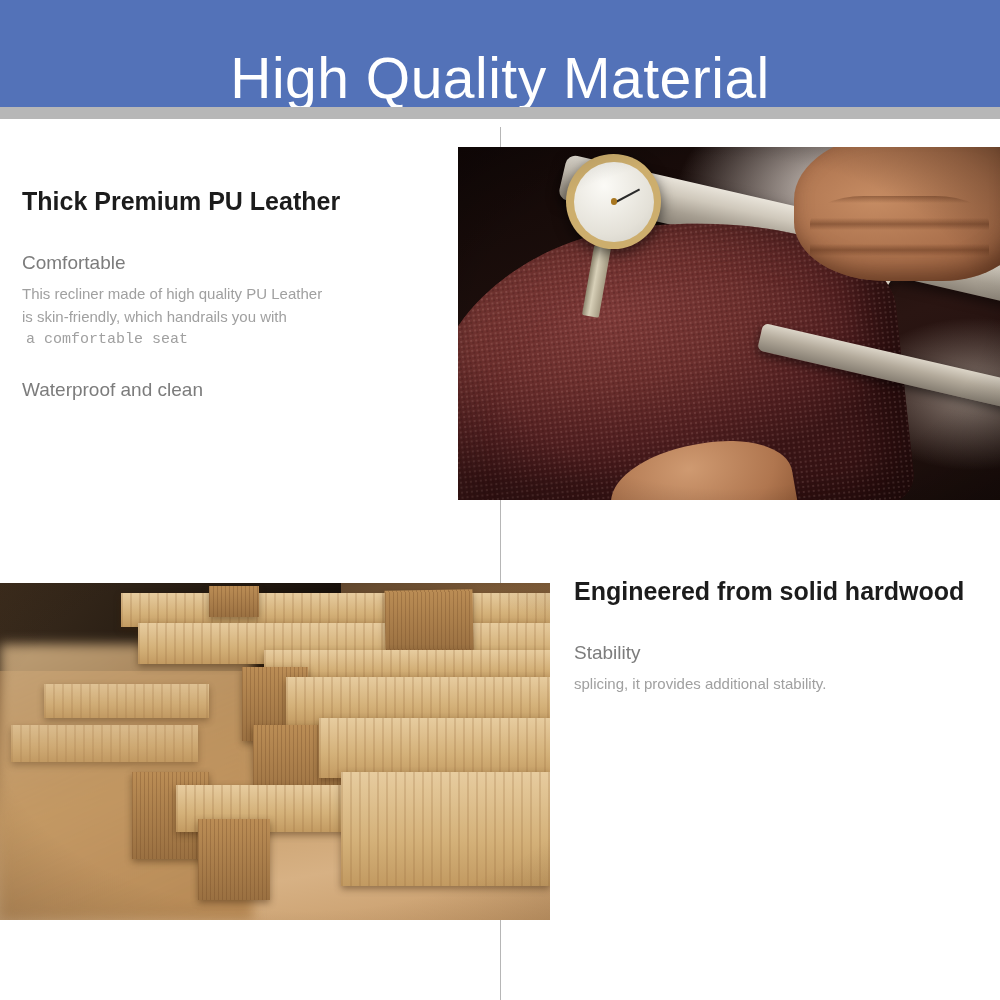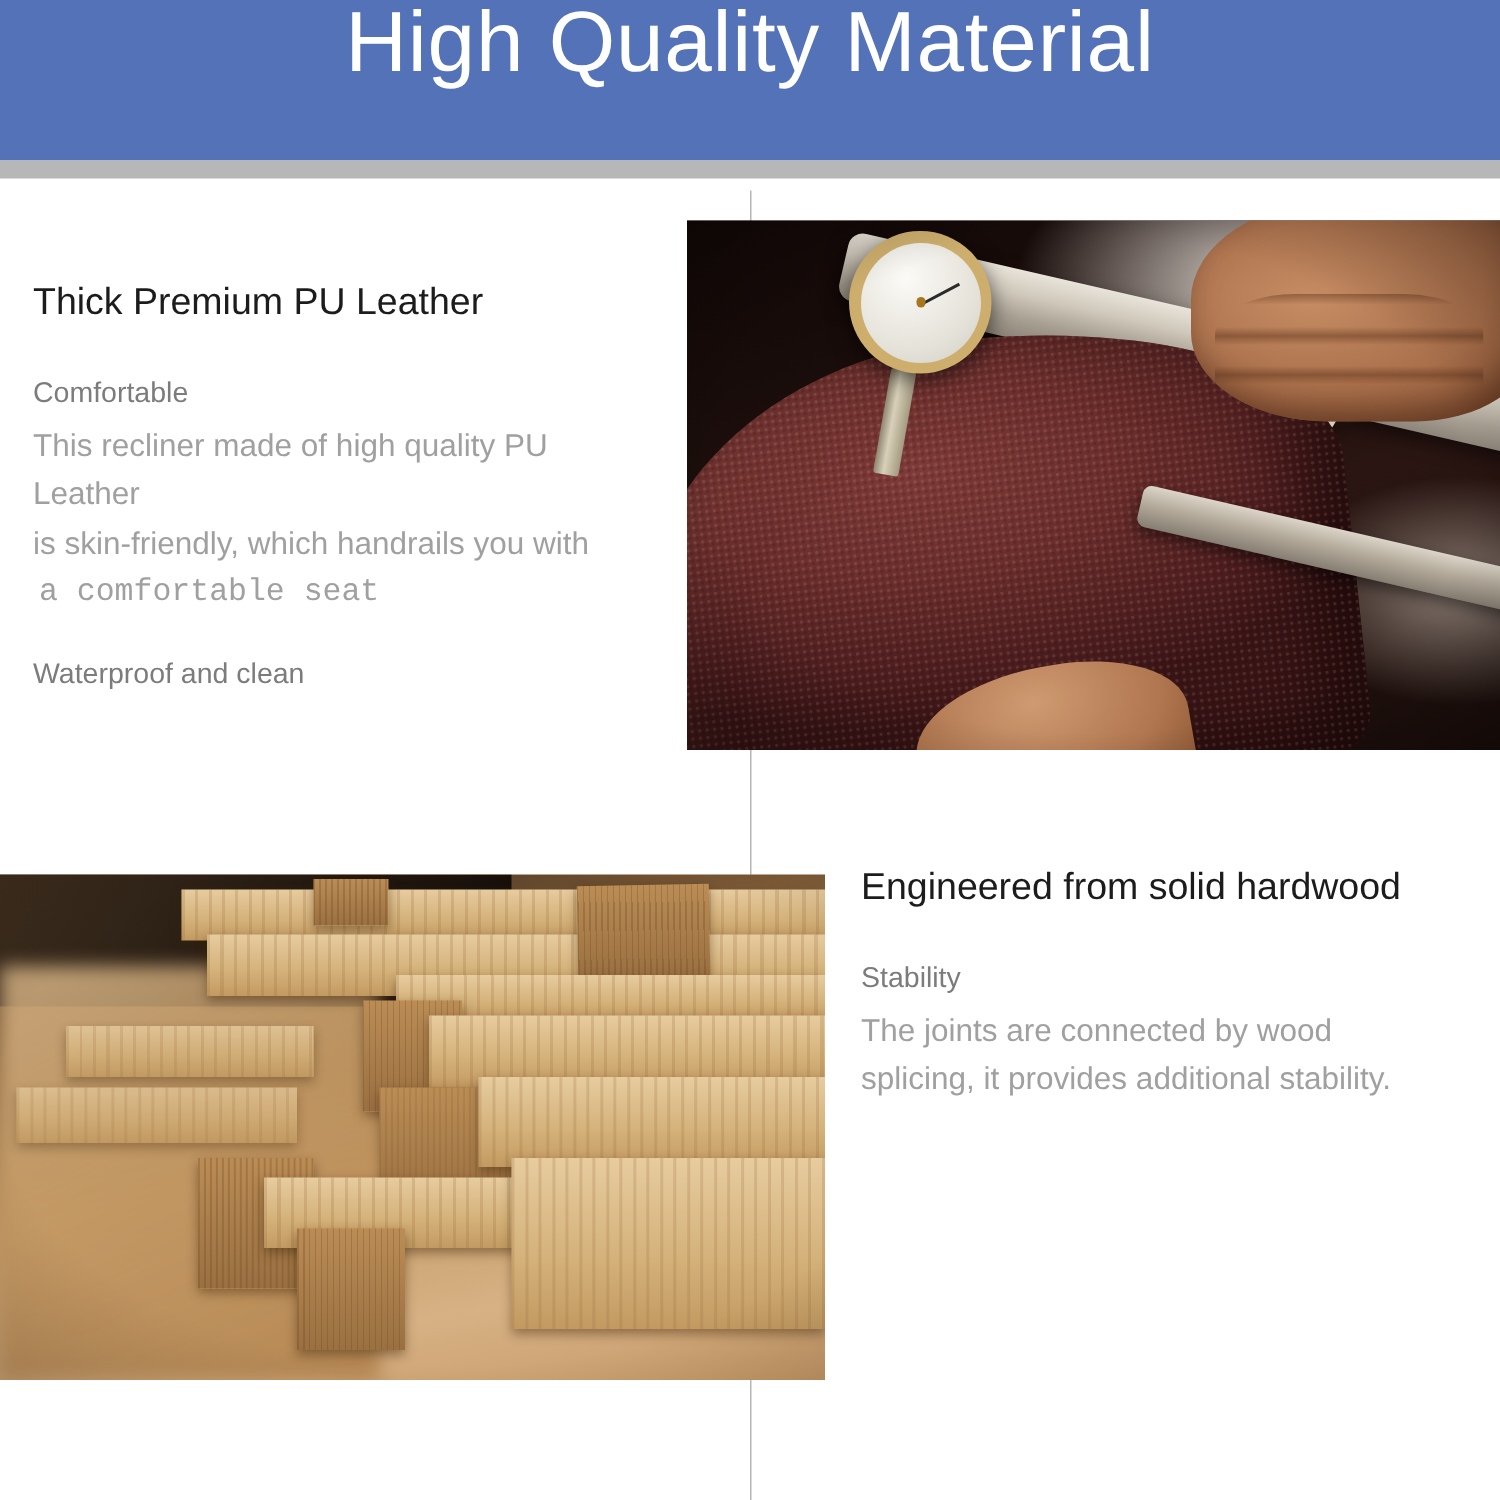--- a/index.html
+++ b/index.html
@@ -22,21 +22,21 @@
 
   
   .banner {
     position: absolute;
     left: 0;
     top: 0;
     width: 1000px;
     height: 107px;
     background: #5372b8;
     display: flex;
-    align-items: flex-start;
+    align-items: flex-end;
     justify-content: center;
   }
   .banner-title {
     color: #ffffff;
     font-size: 57px;
     font-weight: 400;
     letter-spacing: 0.5px;
     line-height: 1;
     white-space: nowrap;
     font-family: "Liberation Sans", sans-serif;
@@ -69,41 +69,41 @@
     top: 186px;
     width: 410px;
   }
   .block-bottom-right {
     left: 574px;
     top: 576px;
     width: 400px;
   }
   .section-title {
     font-size: 25px;
-    font-weight: 400;
+    font-weight: 700;
     color: #1c1c1c;
     line-height: 1.25;
     margin: 0 0 34px 0;
     white-space: nowrap;
   }
   .sub-group {
     margin-bottom: 26px;
   }
   .sub-group:last-child {
     margin-bottom: 0;
   }
   .sub-title {
     font-size: 19px;
     font-weight: 400;
     color: #7c7c7c;
     line-height: 1.3;
     margin: 0 0 6px 0;
   }
   .sub-body {
-    font-size: 21px;
+    font-size: 15px;
     font-weight: 400;
     color: #a0a0a0;
     line-height: 1.55;
     margin: 0;
   }
   .sub-body span {
     display: block;
   }
   .indented {
     padding-left: 4px;
@@ -302,21 +302,20 @@
       <div class="sub-title">Waterproof and clean</div>
     </div>
   </div>
 
   <div class="text-block block-bottom-right">
     <div class="section-title">Engineered from solid hardwood</div>
 
     <div class="sub-group">
       <div class="sub-title">Stability</div>
       <div class="sub-body">
-        <span>The joints are connected by wood</span>
         <span>splicing, it provides additional stability.</span>
       </div>
     </div>
 
   </div>
 
   <div class="photo photo-leather">
     <div class="ph-layer lth-bg"></div>
     <div class="ph-layer lth-arm1"></div>
     <div class="ph-layer lth-ring"></div>

